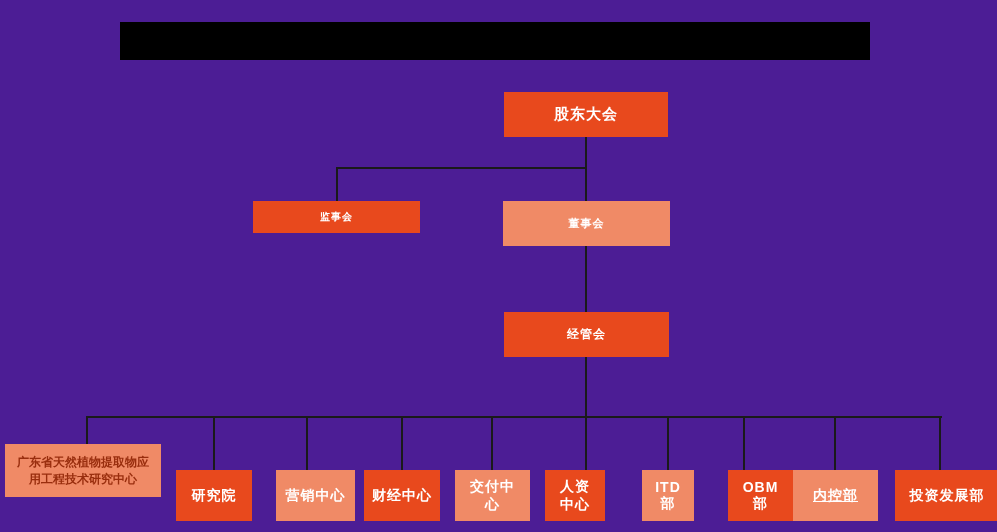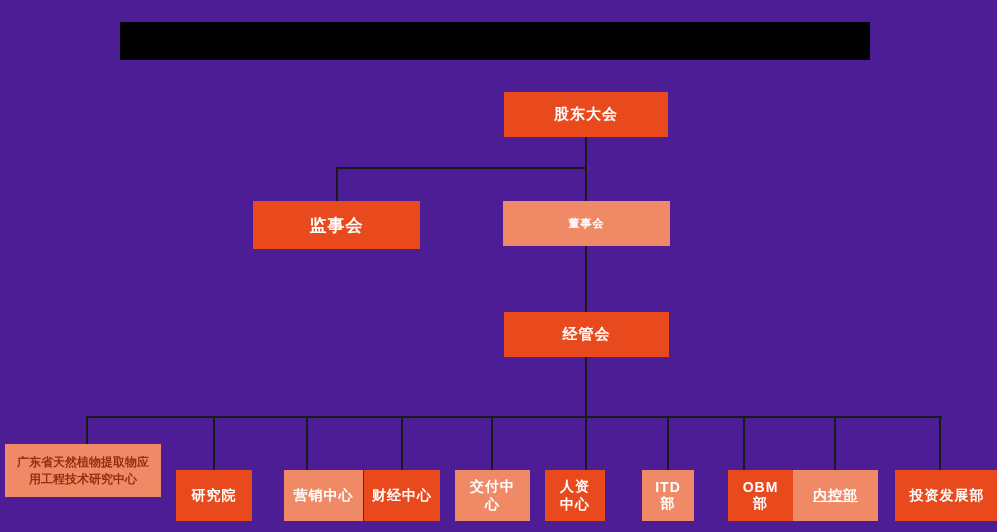--- a/index.html
+++ b/index.html
@@ -60,26 +60,26 @@
       <div class="edge" style="left: 306px; top: 416px; width: 2px; height: 54px; background: rgb(26, 26, 26);"></div>
       <div class="edge" style="left: 401px; top: 416px; width: 2px; height: 54px; background: rgb(26, 26, 26);"></div>
       <div class="edge" style="left: 491px; top: 416px; width: 2px; height: 54px; background: rgb(26, 26, 26);"></div>
       <div class="edge" style="left: 667px; top: 416px; width: 2px; height: 54px; background: rgb(26, 26, 26);"></div>
       <div class="edge" style="left: 743px; top: 416px; width: 2px; height: 54px; background: rgb(26, 26, 26);"></div>
       <div class="edge" style="left: 834px; top: 416px; width: 2px; height: 54px; background: rgb(26, 26, 26);"></div>
       <div class="edge" style="left: 939px; top: 416px; width: 2px; height: 54px; background: rgb(26, 26, 26);"></div>
     </div>
   <div id="nodes-layer">
       <div class="node" style="left: 504px; top: 92px; width: 164px; height: 45px; background: rgb(232, 73, 29); color: rgb(255, 255, 255); font-size: 15px;">股东大会</div>
-      <div class="node" style="left: 253px; top: 201px; width: 167px; height: 48px; background: rgb(232, 73, 29); color: rgb(255, 255, 255); font-size: 17px;">监事会</div>
+      <div class="node" style="left: 253px; top: 201px; width: 167px; height: 32px; background: rgb(232, 73, 29); color: rgb(255, 255, 255); font-size: 10px;">监事会</div>
       <div class="node" style="left: 503px; top: 201px; width: 167px; height: 45px; background: rgb(240, 138, 102); color: rgb(255, 255, 255); font-size: 11px;">董事会</div>
-      <div class="node" style="left: 504px; top: 312px; width: 165px; height: 45px; background: rgb(232, 73, 29); color: rgb(255, 255, 255); font-size: 15px;">经管会</div>
+      <div class="node" style="left: 504px; top: 312px; width: 165px; height: 45px; background: rgb(232, 73, 29); color: rgb(255, 255, 255); font-size: 12px;">经管会</div>
       <div class="node small" style="left: 5px; top: 444px; width: 156px; height: 53px; background: rgb(240, 138, 102); color: rgb(153, 46, 14); font-size: 12px;">广东省天然植物提取物应用工程技术研究中心</div>
       <div class="node" style="left: 176px; top: 470px; width: 76px; height: 51px; background: rgb(232, 73, 29); color: rgb(255, 255, 255); font-size: 14px; font-family: Liberation Serif, serif;">研究院</div>
-      <div class="node" style="left: 284px; top: 470px; width: 79px; height: 51px; background: rgb(240, 138, 102); color: rgb(255, 255, 255); font-size: 14px;">营销中心</div>
+      <div class="node" style="left: 276px; top: 470px; width: 79px; height: 51px; background: rgb(240, 138, 102); color: rgb(255, 255, 255); font-size: 14px;">营销中心</div>
       <div class="node" style="left: 364px; top: 470px; width: 76px; height: 51px; background: rgb(232, 73, 29); color: rgb(255, 255, 255); font-size: 14px;">财经中心</div>
       <div class="node" style="left: 455px; top: 470px; width: 75px; height: 51px; background: rgb(240, 138, 102); color: rgb(255, 255, 255); font-size: 14px;">交付中心</div>
       <div class="node" style="left: 545px; top: 470px; width: 60px; height: 51px; background: rgb(232, 73, 29); color: rgb(255, 255, 255); font-size: 14px;">人资中心</div>
       <div class="node" style="left: 642px; top: 470px; width: 52px; height: 51px; background: rgb(240, 138, 102); color: rgb(255, 255, 255); font-size: 14px;">ITD部</div>
       <div class="node" style="left: 712px; top: 470px; width: 65px; height: 51px; background: rgb(232, 73, 29); color: rgb(255, 255, 255); font-size: 14px; margin-left: 16px;">OBM部</div>
       <div class="node" style="left: 793px; top: 470px; width: 85px; height: 51px; background: rgb(240, 138, 102); color: rgb(255, 255, 255); font-size: 14px; text-decoration: underline;">内控部</div>
       <div class="node" style="left: 895px; top: 470px; width: 104px; height: 51px; background: rgb(232, 73, 29); color: rgb(255, 255, 255); font-size: 14px;">投资发展部</div>
     </div>
 </div>
 

